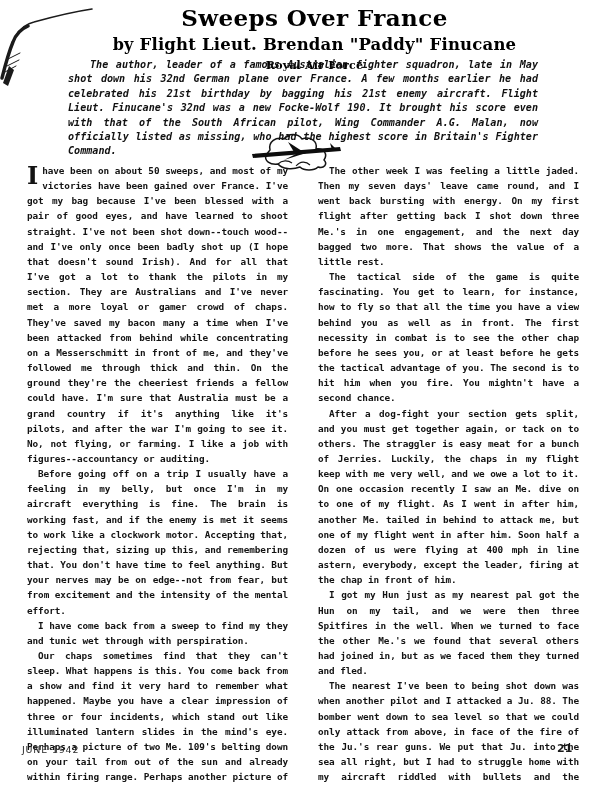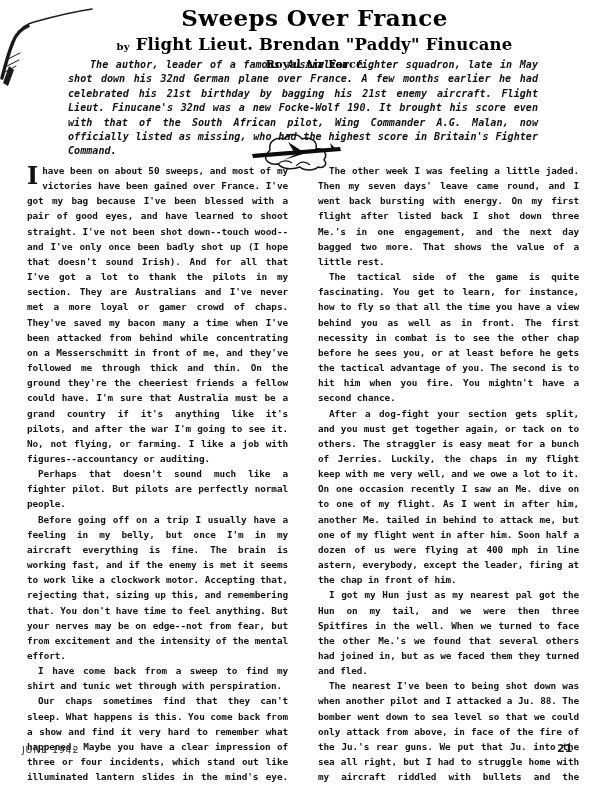--- a/index.html
+++ b/index.html
@@ -47,21 +47,21 @@
   .byline {
     font-family: "DejaVu Serif", serif;
     font-weight: bold;
     font-size: 16.5px;
     letter-spacing: 0.2px;
     color: #000;
     margin: 6px 0 0 0;
     line-height: 1.05;
   }
   .byline .by-small {
-    font-size: 10px;
+    font-size: 16px;
   }
   .unit {
     font-family: "DejaVu Serif", serif;
     font-weight: bold;
     font-size: 11px;
     letter-spacing: 0.2px;
     color: #000;
     margin: 5px 0 12px 0;
   }
 
@@ -185,29 +185,28 @@
     <path d="M8 24 L 96 17 L 97 21 L 9 28 Z" fill="#0d0d0d"></path>
     <path d="M44 12 L 58 21 L 50 22 Z" fill="#0d0d0d"></path>
     <path d="M40 30 L 56 22 L 62 23 Z" fill="#0d0d0d"></path>
     <path d="M86 13 L 92 19 L 88 20 Z" fill="#0d0d0d"></path>
   </svg>
 
   <div class="columns">
 
     <div class="col left">
       <p class="lead"><span class="dropcap">I</span><span>have been on about 50 sweeps, and most of my victories have been gained over France. I've got my bag because I've been blessed with a pair of good eyes, and have learned to shoot straight. I've not been shot down--touch wood--and I've only once been badly shot up (I hope that doesn't sound Irish). And for all that I've got a lot to thank the pilots in my section. They are Australians and I've never met a more loyal or gamer crowd of chaps. They've saved my bacon many a time when I've been attacked from behind while concentrating on a Messerschmitt in front of me, and they've followed me through thick and thin. On the ground they're the cheeriest friends a fellow could have. I'm sure that Australia must be a grand country if it's anything like it's pilots, and after the war I'm going to see it. No, not flying, or farming. I like a job with figures--accountancy or auditing.</span></p>
-      <p>Perhaps that doesn't sound much like a fighter pilot. But pilots are perfectly normal people.</p>
       <p>Before going off on a trip I usually have a feeling in my belly, but once I'm in my aircraft everything is fine. The brain is working fast, and if the enemy is met it seems to work like a clockwork motor. Accepting that, rejecting that, sizing up this, and remembering that. You don't have time to feel anything. But your nerves may be on edge--not from fear, but from excitement and the intensity of the mental effort.</p>
-      <p>I have come back from a sweep to find my shirt and tunic wet through with perspiration.</p>
+      <p>I have come back from a sweep to find my they and tunic wet through with perspiration.</p>
       <p>Our chaps sometimes find that they can't sleep. What happens is this. You come back from a show and find it very hard to remember what happened. Maybe you have a clear impression of three or four incidents, which stand out like illuminated lantern slides in the mind's eye. Perhaps a picture of two Me. 109's belting down on your tail from out of the sun and already within firing range. Perhaps another picture of your cannon shells striking at the belly of an Me. and the aircraft spraying debris around. But for the life of you, you can't remember what you did.</p>
 
     </div>
 
     <div class="col right">
-      <p>The other week I was feeling a little jaded. Then my seven days' leave came round, and I went back bursting with energy. On my first flight after listed back I shot down three Me.'s in one engagement, and the next day bagged two more. That shows the value of a little rest.</p>
+      <p>The other week I was feeling a little jaded. Then my seven days' leave came round, and I went back bursting with energy. On my first flight after getting back I shot down three Me.'s in one engagement, and the next day bagged two more. That shows the value of a little rest.</p>
       <p>The tactical side of the game is quite fascinating. You get to learn, for instance, how to fly so that all the time you have a view behind you as well as in front. The first necessity in combat is to see the other chap before he sees you, or at least before he gets the tactical advantage of you. The second is to hit him when you fire. You mightn't have a second chance.</p>
       <p>After a dog-fight your section gets split, and you must get together again, or tack on to others. The straggler is easy meat for a bunch of Jerries. Luckily, the chaps in my flight keep with me very well, and we owe a lot to it. On one occasion recently I saw an Me. dive on to one of my flight. As I went in after him, another Me. tailed in behind to attack me, but one of my flight went in after him. Soon half a dozen of us were flying at 400 mph in line astern, everybody, except the leader, firing at the chap in front of him.</p>
       <p>I got my Hun just as my nearest pal got the Hun on my tail, and we were then three Spitfires in the well. When we turned to face the other Me.'s we found that several others had joined in, but as we faced them they turned and fled.</p>
       <p>The nearest I've been to being shot down was when another pilot and I attacked a Ju. 88. The bomber went down to sea level so that we could only attack from above, in face of the fire of the Ju.'s rear guns. We put that Ju. into the sea all right, but I had to struggle home with my aircraft riddled with bullets and the undercarriage shot away.</p>
 
     </div>
 
   </div>
 
   <div class="foot-date">JUNE 1942</div>

